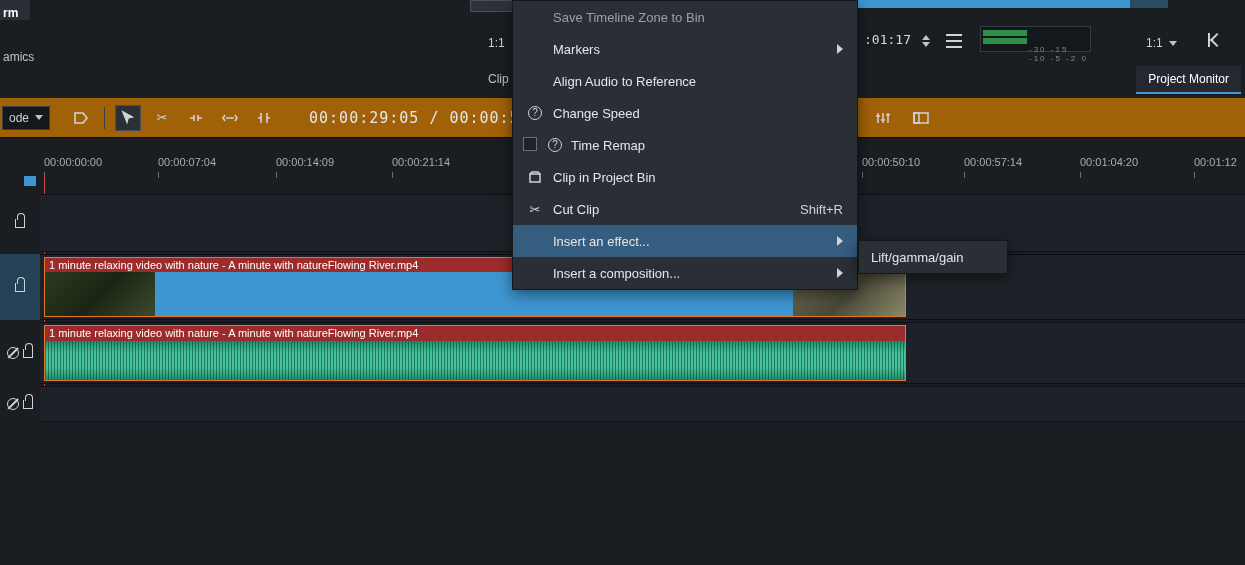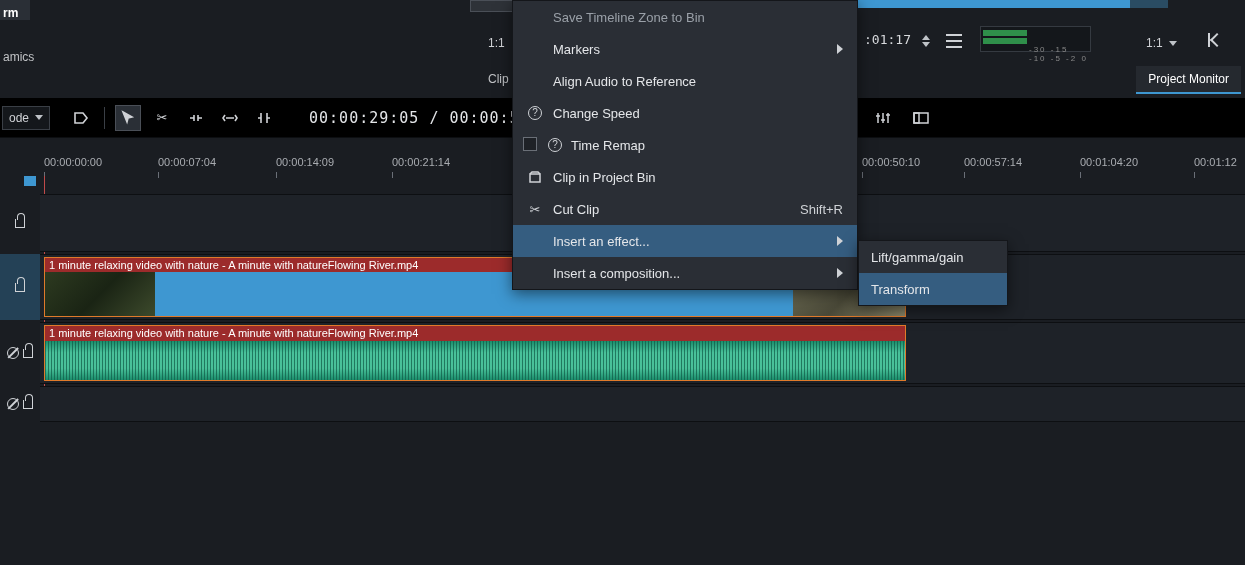--- a/index.html
+++ b/index.html
@@ -38,21 +38,21 @@
   .vbar-icon::after{content:"";display:block;width:8px;height:8px;border-left:2px solid #cfd2d6;border-bottom:2px solid #cfd2d6;transform:rotate(45deg);}
 
   
   .panel-tabs { position:absolute; left:0; top:66px; width:100%; height:28px; background:#1c1f24; border-top:1px solid #0c0e11; border-bottom:1px solid #0c0e11;}
   .tab { display:inline-block; padding:6px 12px; color:#c0c2c5; height:28px; }
   .tab.active { background:#25292f; border-bottom:2px solid #3e97d1; color:#fff;}
   .tab-pm { position:absolute; right:4px; top:66px;}
   .tab-clm { position:absolute; left:476px; top:66px;}
 
   
-  .toolbar { position:absolute; left:0; top:98px; width:100%; height:40px; background:#000000; border-bottom:1px solid #0c0e11; display:flex; align-items:center; padding-left:2px;}
+  .toolbar { position:absolute; left:0; top:98px; width:100%; height:40px; background:#a16207; border-bottom:1px solid #0c0e11; display:flex; align-items:center; padding-left:2px;}
   .mode-combo { display:flex; align-items:center; gap:6px; background:#14171b; border:1px solid #3a3f46; padding:4px 6px; margin-right:14px;}
   .mode-combo .chev{width:0;height:0;border-left:4px solid transparent;border-right:4px solid transparent;border-top:5px solid #bfc3c8;}
   .tool-btn{width:26px;height:26px;display:flex;align-items:center;justify-content:center;margin:0 4px;color:#d0d2d6;font-size:13px;}
   .tool-btn svg{width:16px;height:16px;stroke:#d0d2d6;fill:none;stroke-width:1.6;}
   .tool-btn.active{background:#2a2f36;border:1px solid #4a4f57;}
   .sep{width:1px;height:22px;background:#3a3f46;margin:0 6px;}
   .timecode-main{font-family:monospace;font-size:15px;color:#e4e6e9;margin-left:28px;letter-spacing:1px;}
   .toolbar-right{position:absolute;right:312px;top:0;height:40px;display:flex;align-items:center;gap:14px;}
   .tbr-btn{width:24px;height:24px;display:flex;align-items:center;justify-content:center;}
   .tbr-btn svg{stroke:#d0d2d6;fill:none;stroke-width:1.5;width:16px;height:16px;}
@@ -297,16 +297,15 @@
         <span class="sub-arrow"></span>
       </div>
     <div class="ctx-item">
         <span>Insert a composition...</span>
         <span class="sub-arrow"></span>
       </div>
   </div>
 
   <div class="submenu">
     <div class="sub-item">Lift/gamma/gain</div>
-    <div class="sub-item hover">Transform</div>
   </div>
 
 </div>
 
 </body></html>

